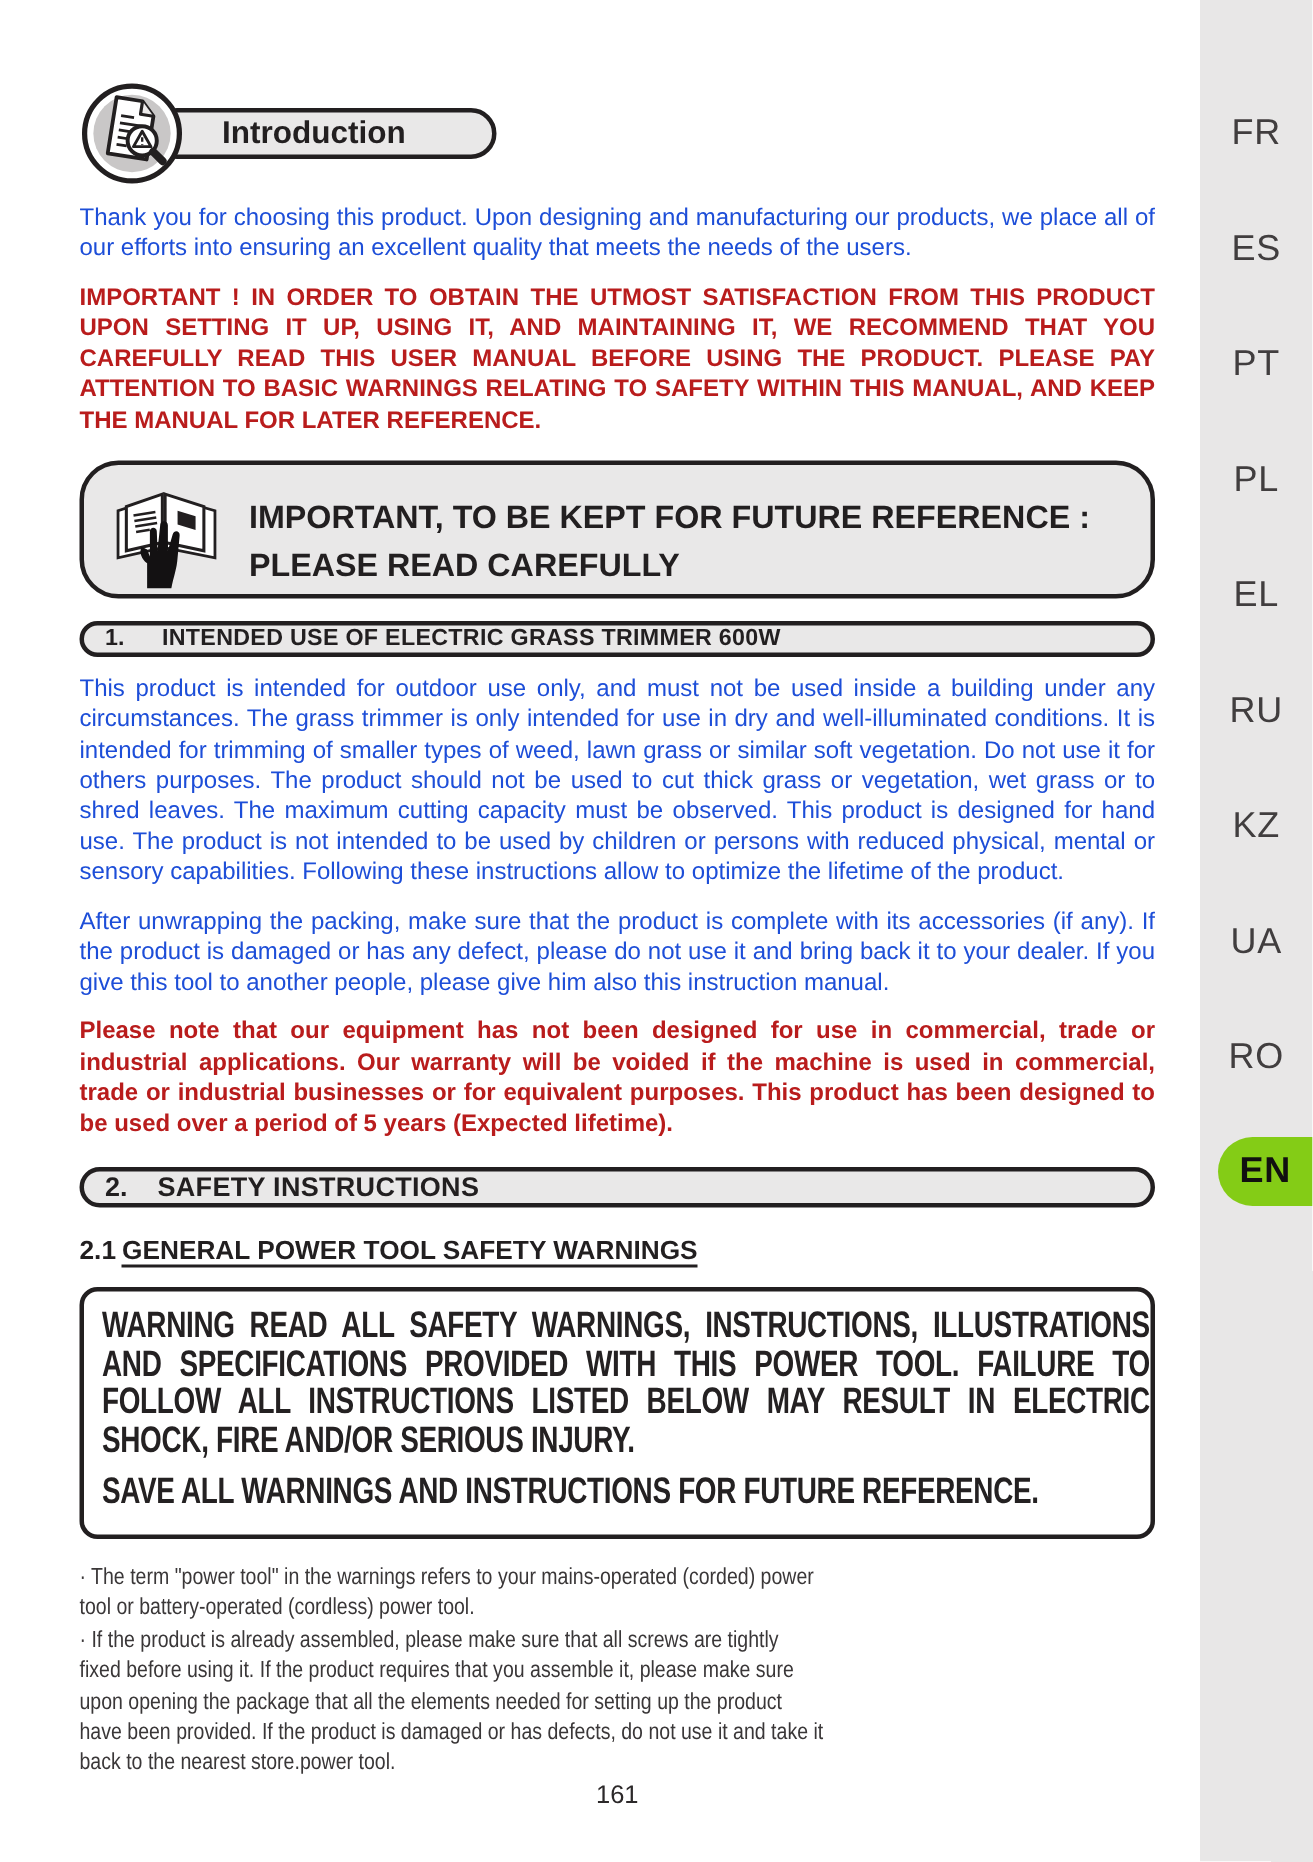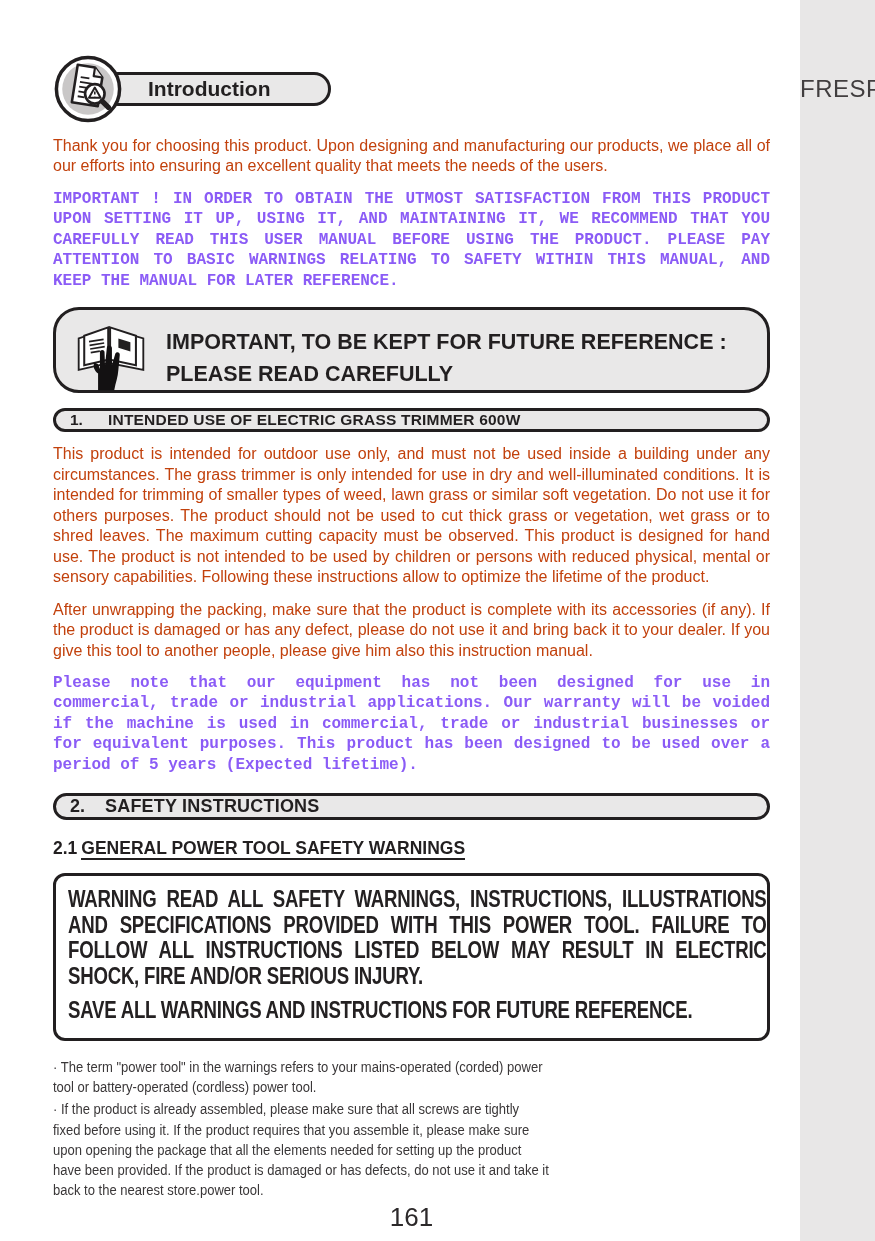--- a/index.html
+++ b/index.html
@@ -43,23 +43,23 @@
     font-size: 21px;
     color: #221f20;
     z-index: 1;
   }
 
   p.body-text {
     font-size: 16px;
     line-height: 1.28;
     text-align: justify;
     margin-top: 12px;
-    color: #c2410c;
-  }
-  p.bold { font-weight: bold; color: #8b5cf6; font-family: Liberation Mono, monospace; }
+    color: #1d4ed8;
+  }
+  p.bold { font-weight: bold; color: #b91c1c; }
 
   
   .keep-box {
     margin-top: 16px;
     border: 3px solid #221f20;
     border-radius: 26px;
     background: #e9e8e8;
     padding: 24px 16px 8px 14px;
     display: flex;
     align-items: center;
@@ -139,44 +139,44 @@
     line-height: 1.3;
     color: #3a3738;
     margin-bottom: 2px;
   }
 
   
   .pagenum {
     margin-top: auto;
     margin-bottom: 34px;
     text-align: center;
-    font-size: 26px;
+    font-size: 17px;
     color: #2c292a;
   }
 
   
   .sidebar {
     width: 75px;
     height: 1241px;
     background: #e8e7e7;
     display: flex;
-    flex-direction: row;
+    flex-direction: column;
     padding-top: 50px;
   }
   .lang {
     height: 77px;
     display: flex;
     align-items: center;
     justify-content: center;
     font-size: 24px;
     color: #413e3f;
     letter-spacing: 0.5px;
   }
   .lang.active {
-    background: #0f766e;
+    background: #84cc16;
     border-radius: 24px 0 0 24px;
     margin-left: 12px;
     height: 46px;
     align-self: stretch;
     margin-top: 15px;
     margin-bottom: 16px;
     font-weight: bold;
     color: #111010;
   }
 </style>
@@ -270,23 +270,20 @@
   <div class="lang">
       <span>FR</span>
     </div>
   <div class="lang">
       <span>ES</span>
     </div>
   <div class="lang">
       <span>PT</span>
     </div>
   <div class="lang">
-      <span>IT</span>
-    </div>
-  <div class="lang">
       <span>PL</span>
     </div>
   <div class="lang">
       <span>EL</span>
     </div>
   <div class="lang">
       <span>RU</span>
     </div>
   <div class="lang">
       <span>KZ</span>

